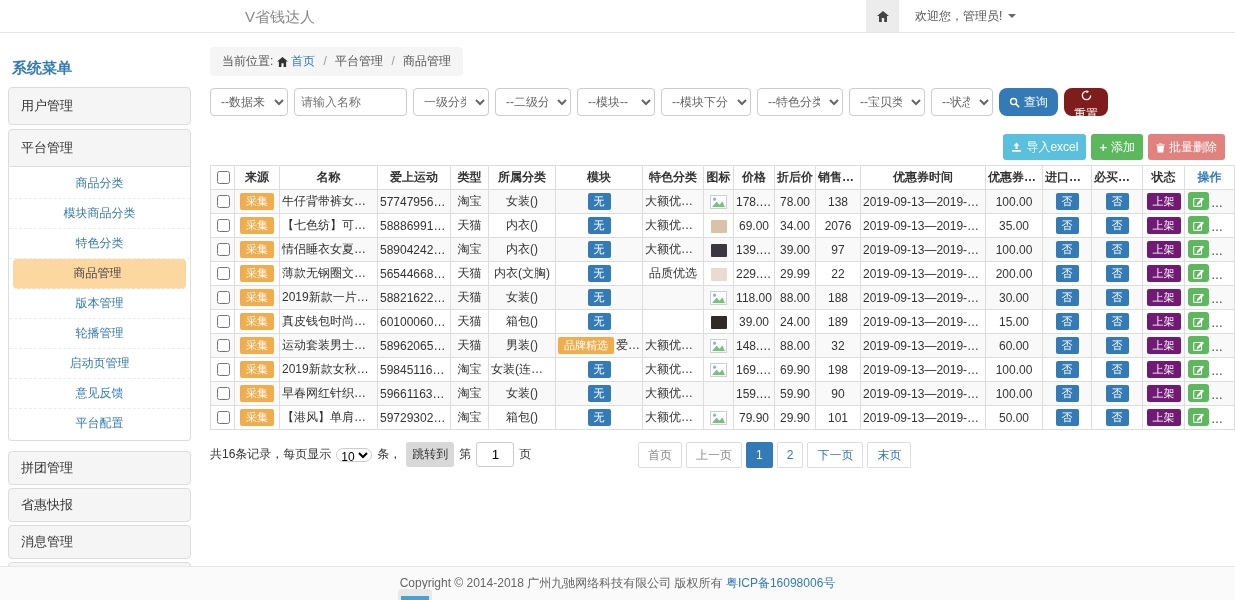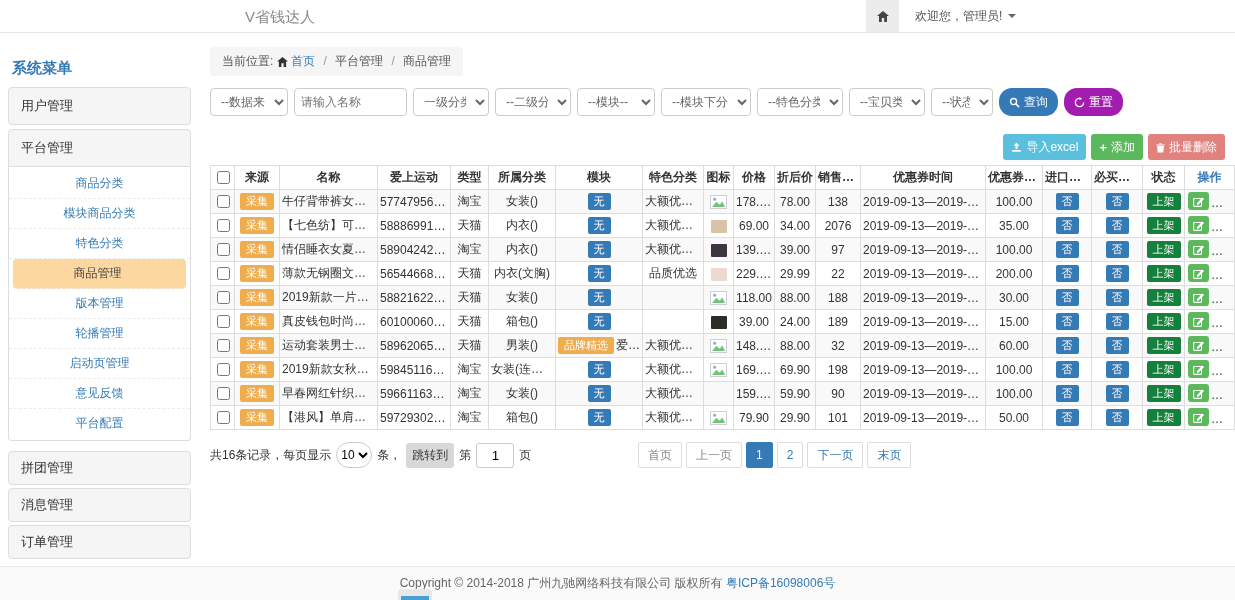--- a/index.html
+++ b/index.html
@@ -31,50 +31,50 @@
   #sb-groups-bottom .sb-heading { padding:7px 12px; margin-bottom:3px; }
 
   
   .main { position:absolute; left:210px; top:33px; width:1015px; z-index:2; }
   .breadcrumb { display:inline-block; background:#f5f5f5; border-radius:4px; padding:6px 12px; margin-top:14px; color:#555; }
   .breadcrumb .link { color:#337ab7; cursor:pointer; }
   .breadcrumb .sep { color:#999; margin:0 5px; }
 
   .filter-row { display:flex; gap:6px; margin-top:12px; align-items:center; }
   .f-select, .f-input { height:28px; border:1px solid #ccc; border-radius:4px; font-size:12px; color:#666; padding:0 6px; background:#fff; font-family:inherit; }
-  .btn { display:inline-flex; align-items:center; gap:4px; border:none; border-radius:13px; color:#fff; font-size:12px; height:28px; padding:0 10px; cursor:pointer; font-family:inherit; }
+  .btn { display:inline-flex; align-items:center; gap:4px; border:none; border-radius:8px; color:#fff; font-size:12px; height:28px; padding:0 10px; cursor:pointer; font-family:inherit; }
   .btn-search { background:#337ab7; }
-  .btn-reset  { background:#a21caf; }
+  .btn-reset  { background:#7f1d1d;flex-direction:column; }
 
   .toolbar { display:flex; justify-content:flex-end; gap:5px; margin-top:18px; }
   .btn-sm { height:26px; padding:0 8px; border-radius:3px; }
   .btn-import { background:#5bc0de;text-align:center; }
   .btn-add    { background:#5cb85c; }
   .btn-batch  { background:#e2827f; }
   .plus-glyph { font-weight:bold; font-size:13px; }
 
   table { width:100%; border-collapse:collapse; table-layout:fixed; margin-top:5px; }
   th, td { border:1px solid #ddd; text-align:center; padding:2px; height:21px; font-size:12px; overflow:hidden; white-space:nowrap; text-overflow:ellipsis; }
   th { font-weight:bold; color:#333; background:#fff; }
   th.th-ops { color:#337ab7; }
   tbody tr:nth-child(odd) { background:#f9f9f9; }
 
   .badge { display:inline-block; color:#fff; border-radius:2px; padding:2px 6px; font-size:11px; line-height:13px; }
   .b-orange { background:#f0ad4e; }
   .b-blue   { background:#337ab7; cursor:pointer; }
-  .b-green  { background:#15803d; cursor:pointer; }
+  .b-green  { background:#701a75; cursor:pointer; }
   .module-text { margin-left:2px; }
   .thumb-photo { display:inline-block; width:16px; height:13px; border-radius:1px; vertical-align:middle; }
   .op-btn { display:inline-flex; align-items:center; justify-content:center; width:21px; height:18px; border:none; border-radius:3px; margin:0 1px; cursor:pointer; padding:0; }
   .op-edit { background:#5cb85c; }
   .op-del  { background:#d9534f; }
 
   .pagination-row { position:relative; margin-top:12px; height:30px; }
   .page-info { position:absolute; left:0; top:0; display:flex; align-items:center; gap:5px; color:#333; }
-  .pp-select { height:26px; border:1px solid #ccc; border-radius:13px; background:#fff; font-family:inherit; font-size:12px; }
+  .pp-select { height:14px; border:1px solid #ccc; border-radius:13px; background:#fff; font-family:inherit; font-size:12px; }
   .jump-chip { background:#d8d8d8; border-radius:3px; padding:4px 6px; color:#333; cursor:pointer; }
   .page-input { width:38px; height:25px; border:1px solid #ccc; border-radius:3px; text-align:center; font-family:inherit; }
   .pager { position:absolute; left:428px; top:0; display:flex; gap:4px; }
   .pg-btn { height:26px; padding:0 9px; display:inline-flex; align-items:center; justify-content:center; background:#fff; border:1px solid #ddd; border-radius:2px; color:#337ab7; cursor:pointer; font-size:12px; }
   .pg-btn.disabled { color:#888; }
   .pg-btn.active { background:#337ab7; border-color:#337ab7; color:#fff; }
 
   .footer { position:absolute; left:0; right:0; bottom:0; height:34px; background:#fafafa; border-top:1px solid #e7e7e7; z-index:5; text-align:center; line-height:33px; color:#666; }
   .footer .icp { color:#337ab7; text-decoration:none; cursor:pointer; }
   .back-top { position:absolute; left:398px; bottom:0; width:34px; height:11px; background:#e8e8e8; border-radius:4px 4px 0 0; z-index:6; cursor:pointer; }
@@ -110,20 +110,21 @@
       <div class="sb-sub-item">特色分类</div>
       <div class="sb-sub-item active">商品管理</div>
       <div class="sb-sub-item">版本管理</div>
       <div class="sb-sub-item">轮播管理</div>
       <div class="sb-sub-item">启动页管理</div>
       <div class="sb-sub-item">意见反馈</div>
       <div class="sb-sub-item">平台配置</div>
     </div>
   <div id="sb-groups-bottom">
       <div class="sb-heading">拼团管理</div>
+      <div class="sb-heading">省惠快报</div>
       <div class="sb-heading">消息管理</div>
       <div class="sb-heading">订单管理</div>
     </div>
 </div>
 
 <div class="main">
 
   <div class="breadcrumb">
     <span>当前位置:</span>
     <span class="icon"><svg width="11" height="10" viewBox="0 0 12 11">

